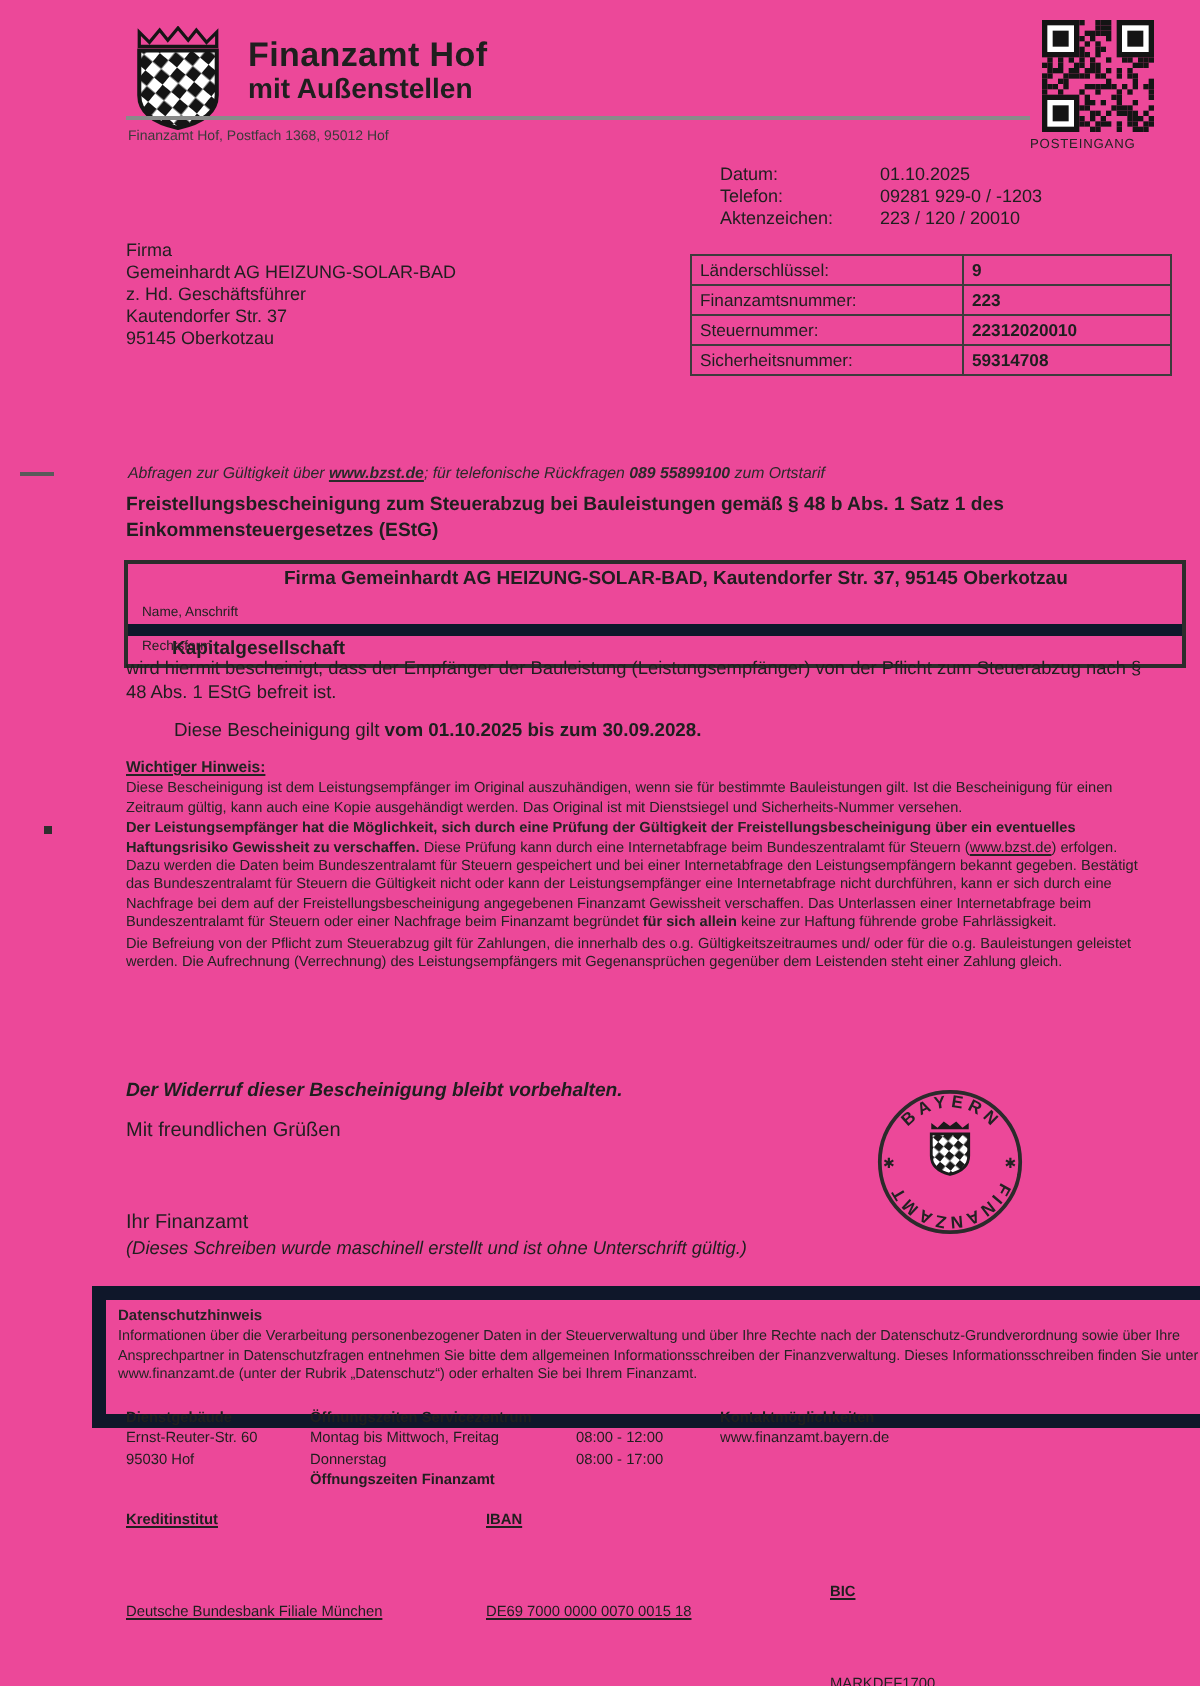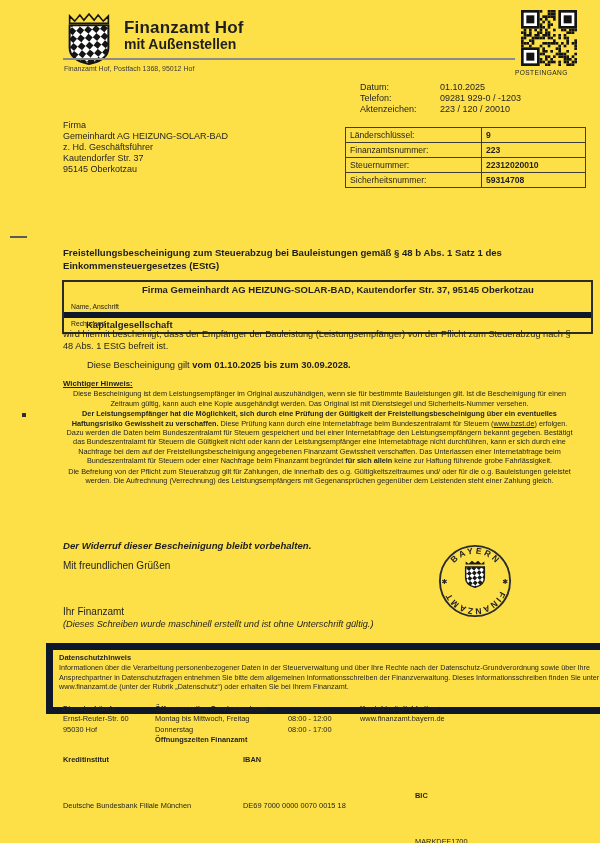--- a/index.html
+++ b/index.html
@@ -1,18 +1,18 @@
 <!DOCTYPE html>
 <html><head>
 <meta charset="utf-8">
 <style>
   html,body{margin:0;padding:0;background:#e8e8e8;}
   .page{
     position:relative;width:600px;height:843px;margin:0 auto;
-    background:#fde047;overflow:hidden;
+    background:#ec4899;overflow:hidden;
     font-family:"Liberation Sans","DejaVu Sans",sans-serif;
     color:#1f1f1f;-webkit-font-smoothing:antialiased;
   }
   .abs{position:absolute;}
   .b{font-weight:bold;}
   .u{text-decoration:underline;}
 
   
   .logo{left:62px;top:13px;width:54px;height:53px;}
   .agency-title{left:124px;top:19px;line-height:1.08;}
@@ -45,39 +45,39 @@
   .nb-label{position:absolute;left:7px;bottom:2px;font-size:6.8px;font-weight:normal;color:#222;}
   .nb-row2{position:relative;padding:1px 6px 2px 22px;min-height:11px;}
   .nb-row2 .nb-label2{position:absolute;left:7px;top:2px;font-size:6.8px;color:#222;}
   .nb-row2 .nb-value2{line-height:11px;font-weight:bold;}
 
   .certify{left:63px;top:329px;width:508px;font-size:9.2px;line-height:11.6px;}
   .validity{left:63px;top:359px;font-size:9.4px;padding-left:24px;}
 
   .hint{left:63px;top:379px;width:513px;font-size:7.3px;line-height:9.4px;color:#232323;}
   .hint-title{font-size:7.8px;font-weight:bold;text-decoration:underline;margin-bottom:1px;}
-  .hint p{margin:0 0 1px 0;text-align:center;}
+  .hint p{margin:0 0 1px 0;}
 
   .revocation{left:63px;top:540px;font-size:9.6px;font-weight:bold;font-style:italic;}
   .closing{left:63px;top:560px;font-size:10px;}
   .seal{left:436px;top:542px;width:78px;height:78px;}
   .signature{left:63px;top:606px;font-size:10px;}
   .machine-note{left:63px;top:619px;font-size:9.2px;font-style:italic;}
 
   .privacy-box{left:46px;top:643px;width:546px;border:7px solid #0f172a;padding:3px 6px 16px 6px;font-size:7.2px;line-height:9.3px;color:#242424;}
   .privacy-title{font-weight:bold;font-size:7.5px;margin-bottom:1px;}
 
   .ft{font-size:7.4px;line-height:10.3px;color:#1f1f1f;}
   .ft-col1{left:63px;top:704px;}
   .ft-col2{left:155px;top:704px;width:200px;}
   .ft-time{position:absolute;left:133px;top:0;}
   .ft-row{position:relative;}
   .ft-col3{left:360px;top:704px;}
   .ft-banks{left:63px;top:755px;width:510px;}
-  .bank-row{display:flex;}
+  .bank-row{display:flex;text-decoration:underline;}
   .bank-c1{width:180px;}
   .bank-c2{width:172px;}
   .bank-c3{flex:1;margin-top:36px;}
   .ft-title{font-weight:bold;}
 </style>
 </head>
 <body>
 
 <div class="page">
 
@@ -297,20 +297,23 @@
       <tr>
         <td>Sicherheitsnummer:</td>
         <td class="val">59314708</td>
       </tr>
     </tbody>
   </table>
 
   <div class="abs fold-dash"></div>
   <div class="abs punch-dot"></div>
 
+  <div class="abs validity-line">
+    <span>Abfragen zur Gültigkeit über </span><span class="b u">www.bzst.de</span><span>; für telefonische Rückfragen </span><span class="b">089 55899100</span><span> zum Ortstarif</span>
+  </div>
 
   <div class="abs subject">Freistellungsbescheinigung zum Steuerabzug bei Bauleistungen gemäß § 48 b Abs. 1 Satz 1 des Einkommensteuergesetzes (EStG)</div>
 
   <div class="abs name-box">
     <div class="nb-row1">
       <div class="nb-value">Firma Gemeinhardt AG HEIZUNG-SOLAR-BAD, Kautendorfer Str. 37, 95145 Oberkotzau</div>
       <div class="nb-label">Name, Anschrift</div>
     </div>
     <div class="nb-row2">
       <div class="nb-label2">Rechtsform</div>

